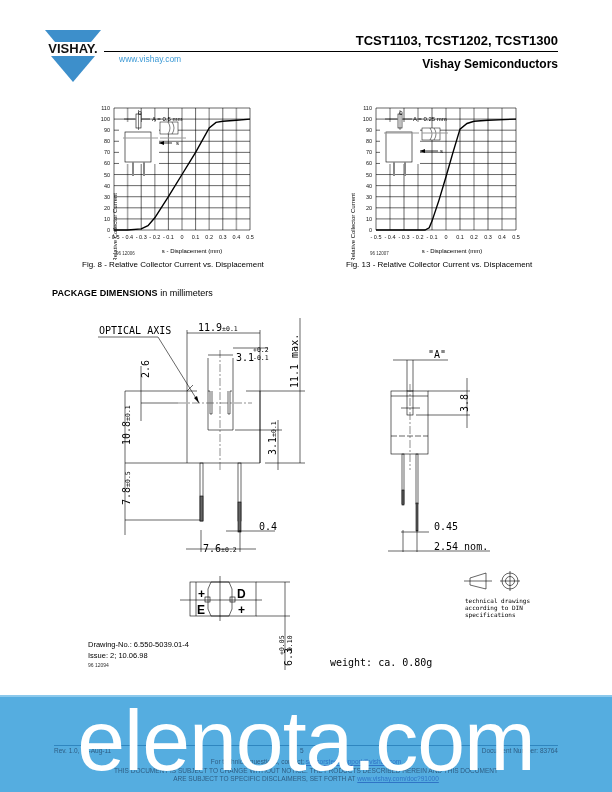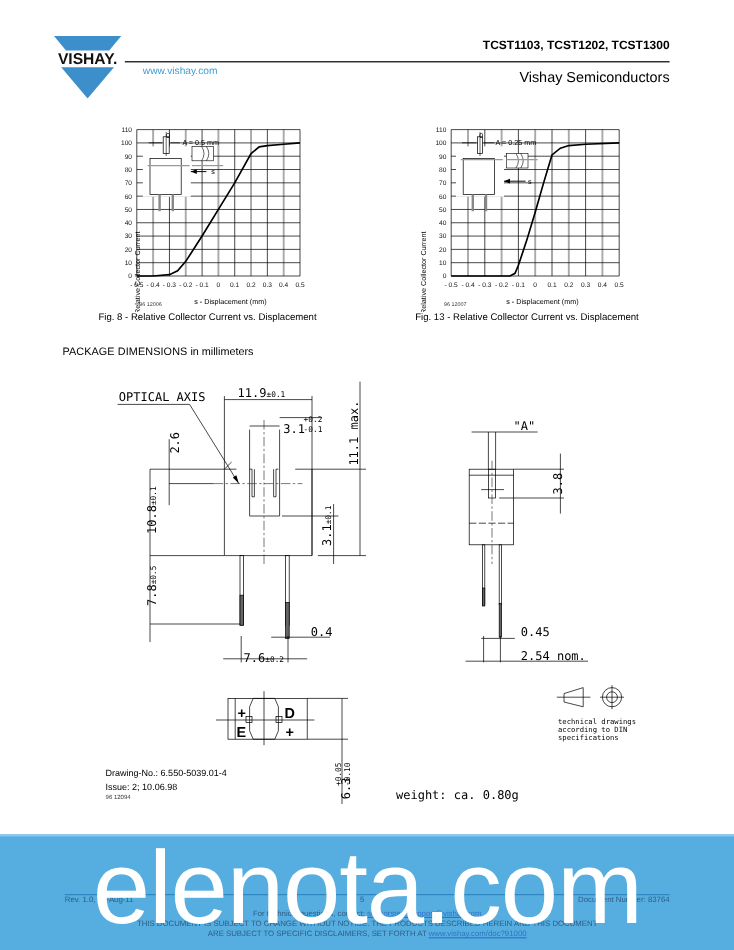--- a/index.html
+++ b/index.html
@@ -3,27 +3,27 @@
 <meta charset="utf-8">
 <style>
   html, body { margin: 0; padding: 0; }
   body {
     width: 612px; height: 792px; position: relative; overflow: hidden;
     background: #ffffff; font-family: "Liberation Sans", sans-serif; color: #000;
   }
   .abs { position: absolute; }
   .logo { left: 43px; top: 30px; width: 60px; height: 52px; }
   .header-rule { left: 104px; top: 51px; width: 454px; height: 1px; background: #000; }
-  .doc-title { right: 54px; top: 33px; font-size: 10px; font-weight: bold; white-space: nowrap; }
-  .subtitle { right: 54px; top: 57px; font-size: 12px; white-space: nowrap; }
+  .doc-title { right: 54px; top: 33px; font-size: 13px; font-weight: bold; white-space: nowrap; }
+  .subtitle { right: 54px; top: 57px; font-size: 12px; white-space: nowrap; font-weight: bold; }
   .website { left: 119px; top: 54px; font-size: 8.5px; color: #3f9bd6; text-align: center; }
   .chart-svg { position: absolute; }
   .fig-caption { font-size: 8px; white-space: nowrap; }
   .section-head { left: 52px; top: 288px; font-size: 9px; white-space: nowrap; }
-  .section-head b { font-weight: 400; letter-spacing: 0.1px; }
+  .section-head b { font-weight: 700; letter-spacing: 0.1px; }
   .drawing { left: 0; top: 300px; width: 612px; height: 390px; }
   .meta { font-size: 7.5px; line-height: 11px; }
   .banner { left: 0; top: 695px; width: 612px; height: 97px; background: #55ade0; border-top: 2px solid #8cc9ec; }
   .footer-rule { left: 54px; top: 745px; width: 504px; height: 1px; background: #2f86c0; }
   .footer-left { left: 54px; top: 747px; font-size: 6.5px; color: #2e5d83; }
   .footer-center { left: 300px; top: 747px; font-size: 6.5px; color: #2e5d83; }
   .footer-right { right: 54px; top: 747px; font-size: 6.5px; color: #2e5d83; }
   .footer-contact { left: 0; width: 612px; top: 758px; text-align: center; font-size: 6.5px; color: #2e5d83; }
   .footer-contact a, .footer-disc a { color: #2f74c6; text-decoration: underline; }
   .footer-disc { left: 0; width: 612px; top: 767px; text-align: center; font-size: 6.5px; color: #2e5d83; line-height: 8px; }

